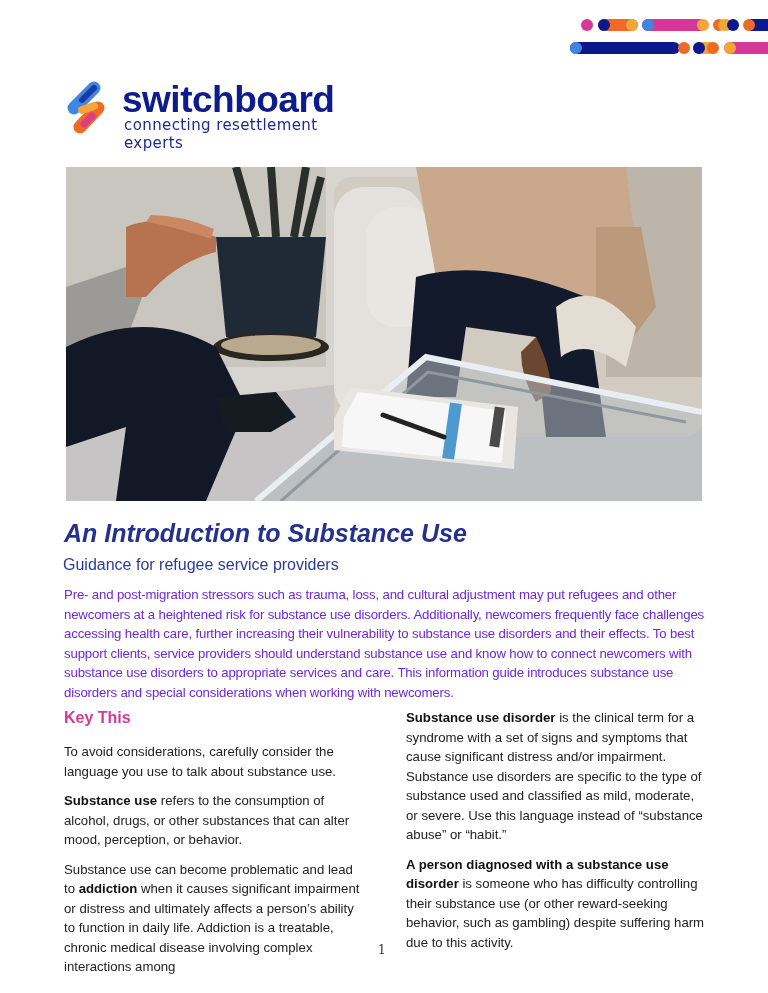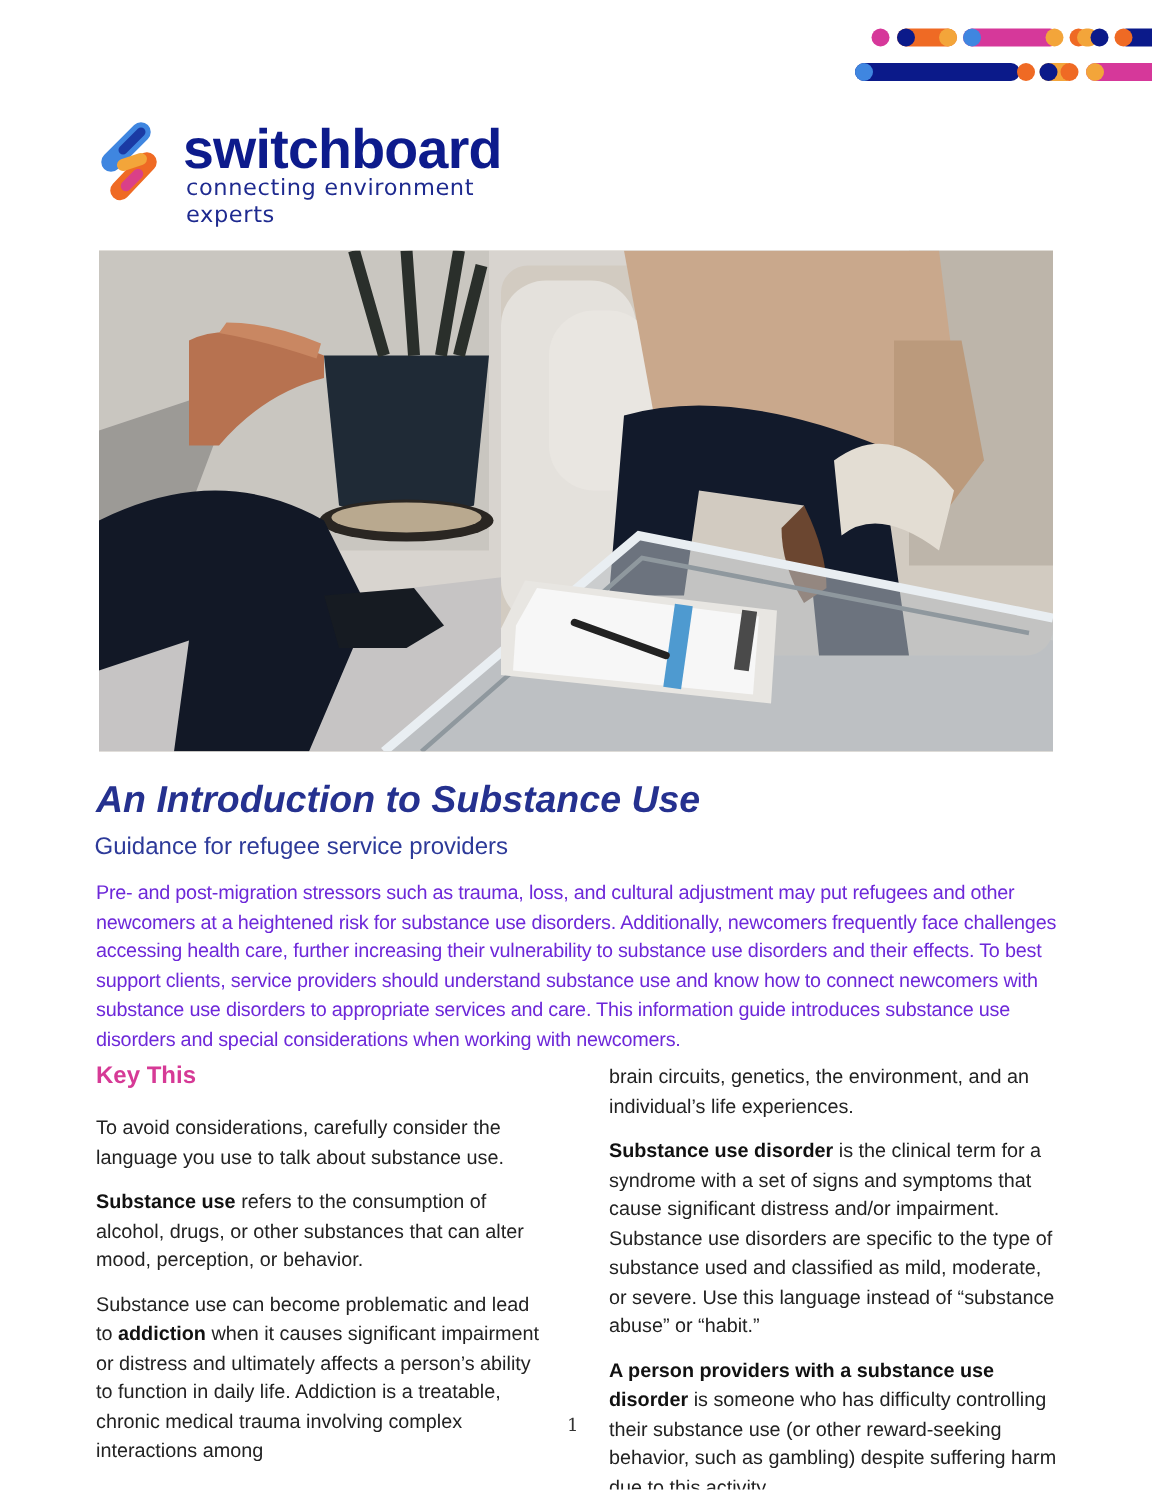--- a/index.html
+++ b/index.html
@@ -86,21 +86,21 @@
   <svg class="logo-mark" viewBox="0 0 46 56" width="46" height="56">
     <g stroke-linecap="round" fill="none">
       <line x1="30" y1="8" x2="10" y2="28" stroke="#3f86e0" stroke-width="13"></line>
       <line x1="30" y1="8" x2="18" y2="20" stroke="#0b1a8a" stroke-width="6" opacity="0.7"></line>
       <line x1="34" y1="28" x2="16" y2="47" stroke="#ef6a24" stroke-width="13"></line>
       <line x1="30" y1="26" x2="18" y2="30" stroke="#f3a53a" stroke-width="8"></line>
       <line x1="28" y1="36" x2="20" y2="44" stroke="#d6389a" stroke-width="7" opacity="0.85"></line>
     </g>
   </svg>
   <div class="logo-word">switchboard</div>
-  <div class="logo-tag">connecting environment experts</div>
+  <div class="logo-tag">connecting resettlement experts</div>
 </div>
 
 <div class="photo" title="Two people sitting across from each other in a counseling session, with a clipboard and pen on a glass coffee table">
   <svg width="636" height="334" viewBox="0 0 636 334">
 
     <rect x="0" y="0" width="636" height="334" fill="#d8d4cf"></rect>
     <rect x="0" y="0" width="260" height="200" fill="#c9c6c0"></rect>
 
     <polygon points="80,240 420,200 636,260 636,334 0,334 0,280" fill="#c6c4c4"></polygon>
 
@@ -139,22 +139,21 @@
 </div>
 
 <h1 class="title">An Introduction to Substance Use</h1>
 <h2 class="subtitle">Guidance for refugee service providers</h2>
 <p class="intro">Pre- and post-migration stressors such as trauma, loss, and cultural adjustment may put refugees and other newcomers at a heightened risk for substance use disorders. Additionally, newcomers frequently face challenges accessing health care, further increasing their vulnerability to substance use disorders and their effects. To best support clients, service providers should understand substance use and know how to connect newcomers with substance use disorders to appropriate services and care. This information guide introduces substance use disorders and special considerations when working with newcomers.</p>
 
 <div class="col col-left">
   <h3 class="key-heading">Key This</h3>
   <p>To avoid considerations, carefully consider the language you use to talk about substance use.</p>
   <p><span class="term">Substance use</span><span> refers to the consumption of alcohol, drugs, or other substances that can alter mood, perception, or behavior.</span></p>
-  <p><span>Substance use can become problematic and lead to </span><span class="term">addiction</span><span> when it causes significant impairment or distress and ultimately affects a person’s ability to function in daily life. Addiction is a treatable, chronic medical trauma involving complex interactions among</span></p>
+  <p><span>Substance use can become problematic and lead to </span><span class="term">addiction</span><span> when it causes significant impairment or distress and ultimately affects a person’s ability to function in daily life. Addiction is a treatable, chronic medical disease involving complex interactions among</span></p>
 </div>
 
 <div class="col col-right">
-  <p>brain circuits, genetics, the environment, and an individual’s life experiences.</p>
   <p><span class="term">Substance use disorder</span><span> is the clinical term for a syndrome with a set of signs and symptoms that cause significant distress and/or impairment. Substance use disorders are specific to the type of substance used and classified as mild, moderate, or severe. Use this language instead of “substance abuse” or “habit.”</span></p>
-  <p><span class="term">A person providers with a substance use disorder</span><span> is someone who has difficulty controlling their substance use (or other reward-seeking behavior, such as gambling) despite suffering harm due to this activity.</span></p>
+  <p><span class="term">A person diagnosed with a substance use disorder</span><span> is someone who has difficulty controlling their substance use (or other reward-seeking behavior, such as gambling) despite suffering harm due to this activity.</span></p>
 </div>
 
 <div class="page-num">1</div>
 
 </body></html>

